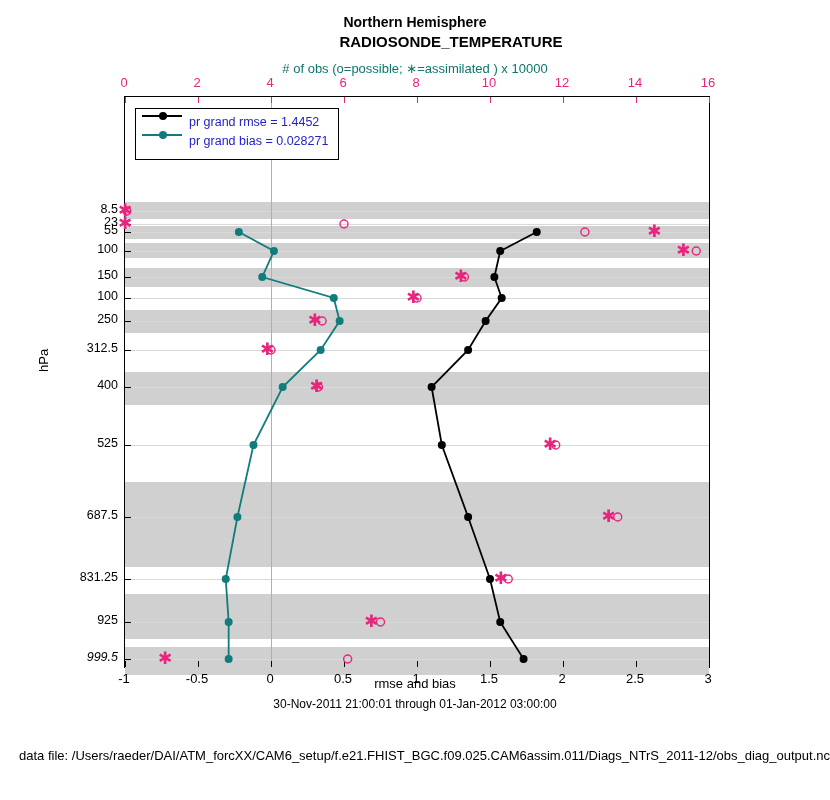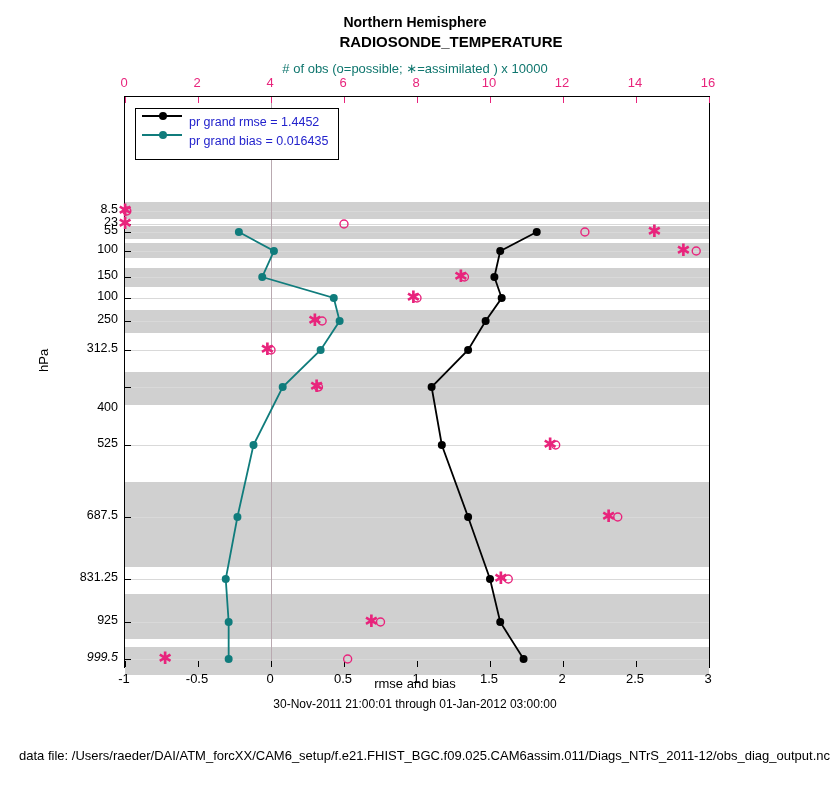--- a/index.html
+++ b/index.html
@@ -77,21 +77,21 @@
       <div class="leg-row">
         <span class="leg-line" style="background:#000000">
           <span class="leg-dot" style="background:#000000"></span>
         </span>
         <span class="leg-txt">pr grand rmse = 1.4452</span>
       </div>
       <div class="leg-row">
         <span class="leg-line" style="background:#107c7c">
           <span class="leg-dot" style="background:#107c7c"></span>
         </span>
-        <span class="leg-txt">pr grand bias = 0.016435</span>
+        <span class="leg-txt">pr grand bias = 0.028271</span>
       </div>
     </div>
   <div class="band" style="top: 105px; height: 17px;"></div>
       <div class="band" style="top: 129px; height: 13px;"></div>
       <div class="band" style="top: 146px; height: 15px;"></div>
       <div class="band" style="top: 171px; height: 19px;"></div>
       <div class="band" style="top: 213px; height: 23px;"></div>
       <div class="band" style="top: 275px; height: 33px;"></div>
       <div class="band" style="top: 385px; height: 85px;"></div>
       <div class="band" style="top: 497px; height: 45px;"></div>
@@ -224,19 +224,19 @@
     <div class="xlab xlab-top" style="left: 635px; top: 75px;">14</div>
     <div class="xlab xlab-top" style="left: 708px; top: 75px;">16</div>
     <div class="ylab" style="left: 54px; top: 202px;">8.5</div>
     <div class="ylab" style="left: 54px; top: 215px;">23</div>
     <div class="ylab" style="left: 54px; top: 223px;">55</div>
     <div class="ylab" style="left: 54px; top: 242px;">100</div>
     <div class="ylab" style="left: 54px; top: 268px;">150</div>
     <div class="ylab" style="left: 54px; top: 289px;">100</div>
     <div class="ylab" style="left: 54px; top: 312px;">250</div>
     <div class="ylab" style="left: 54px; top: 341px;">312.5</div>
-    <div class="ylab" style="left: 54px; top: 378px; margin-top: 22px;">400</div>
+    <div class="ylab" style="left: 54px; top: 378px;">400</div>
     <div class="ylab" style="left: 54px; top: 436px;">525</div>
     <div class="ylab" style="left: 54px; top: 508px;">687.5</div>
     <div class="ylab" style="left: 54px; top: 570px;">831.25</div>
     <div class="ylab" style="left: 54px; top: 613px;">925</div>
     <div class="ylab" style="left: 54px; top: 650px; font-style: italic;">999.5</div>
   </div>
 
 </body></html>

